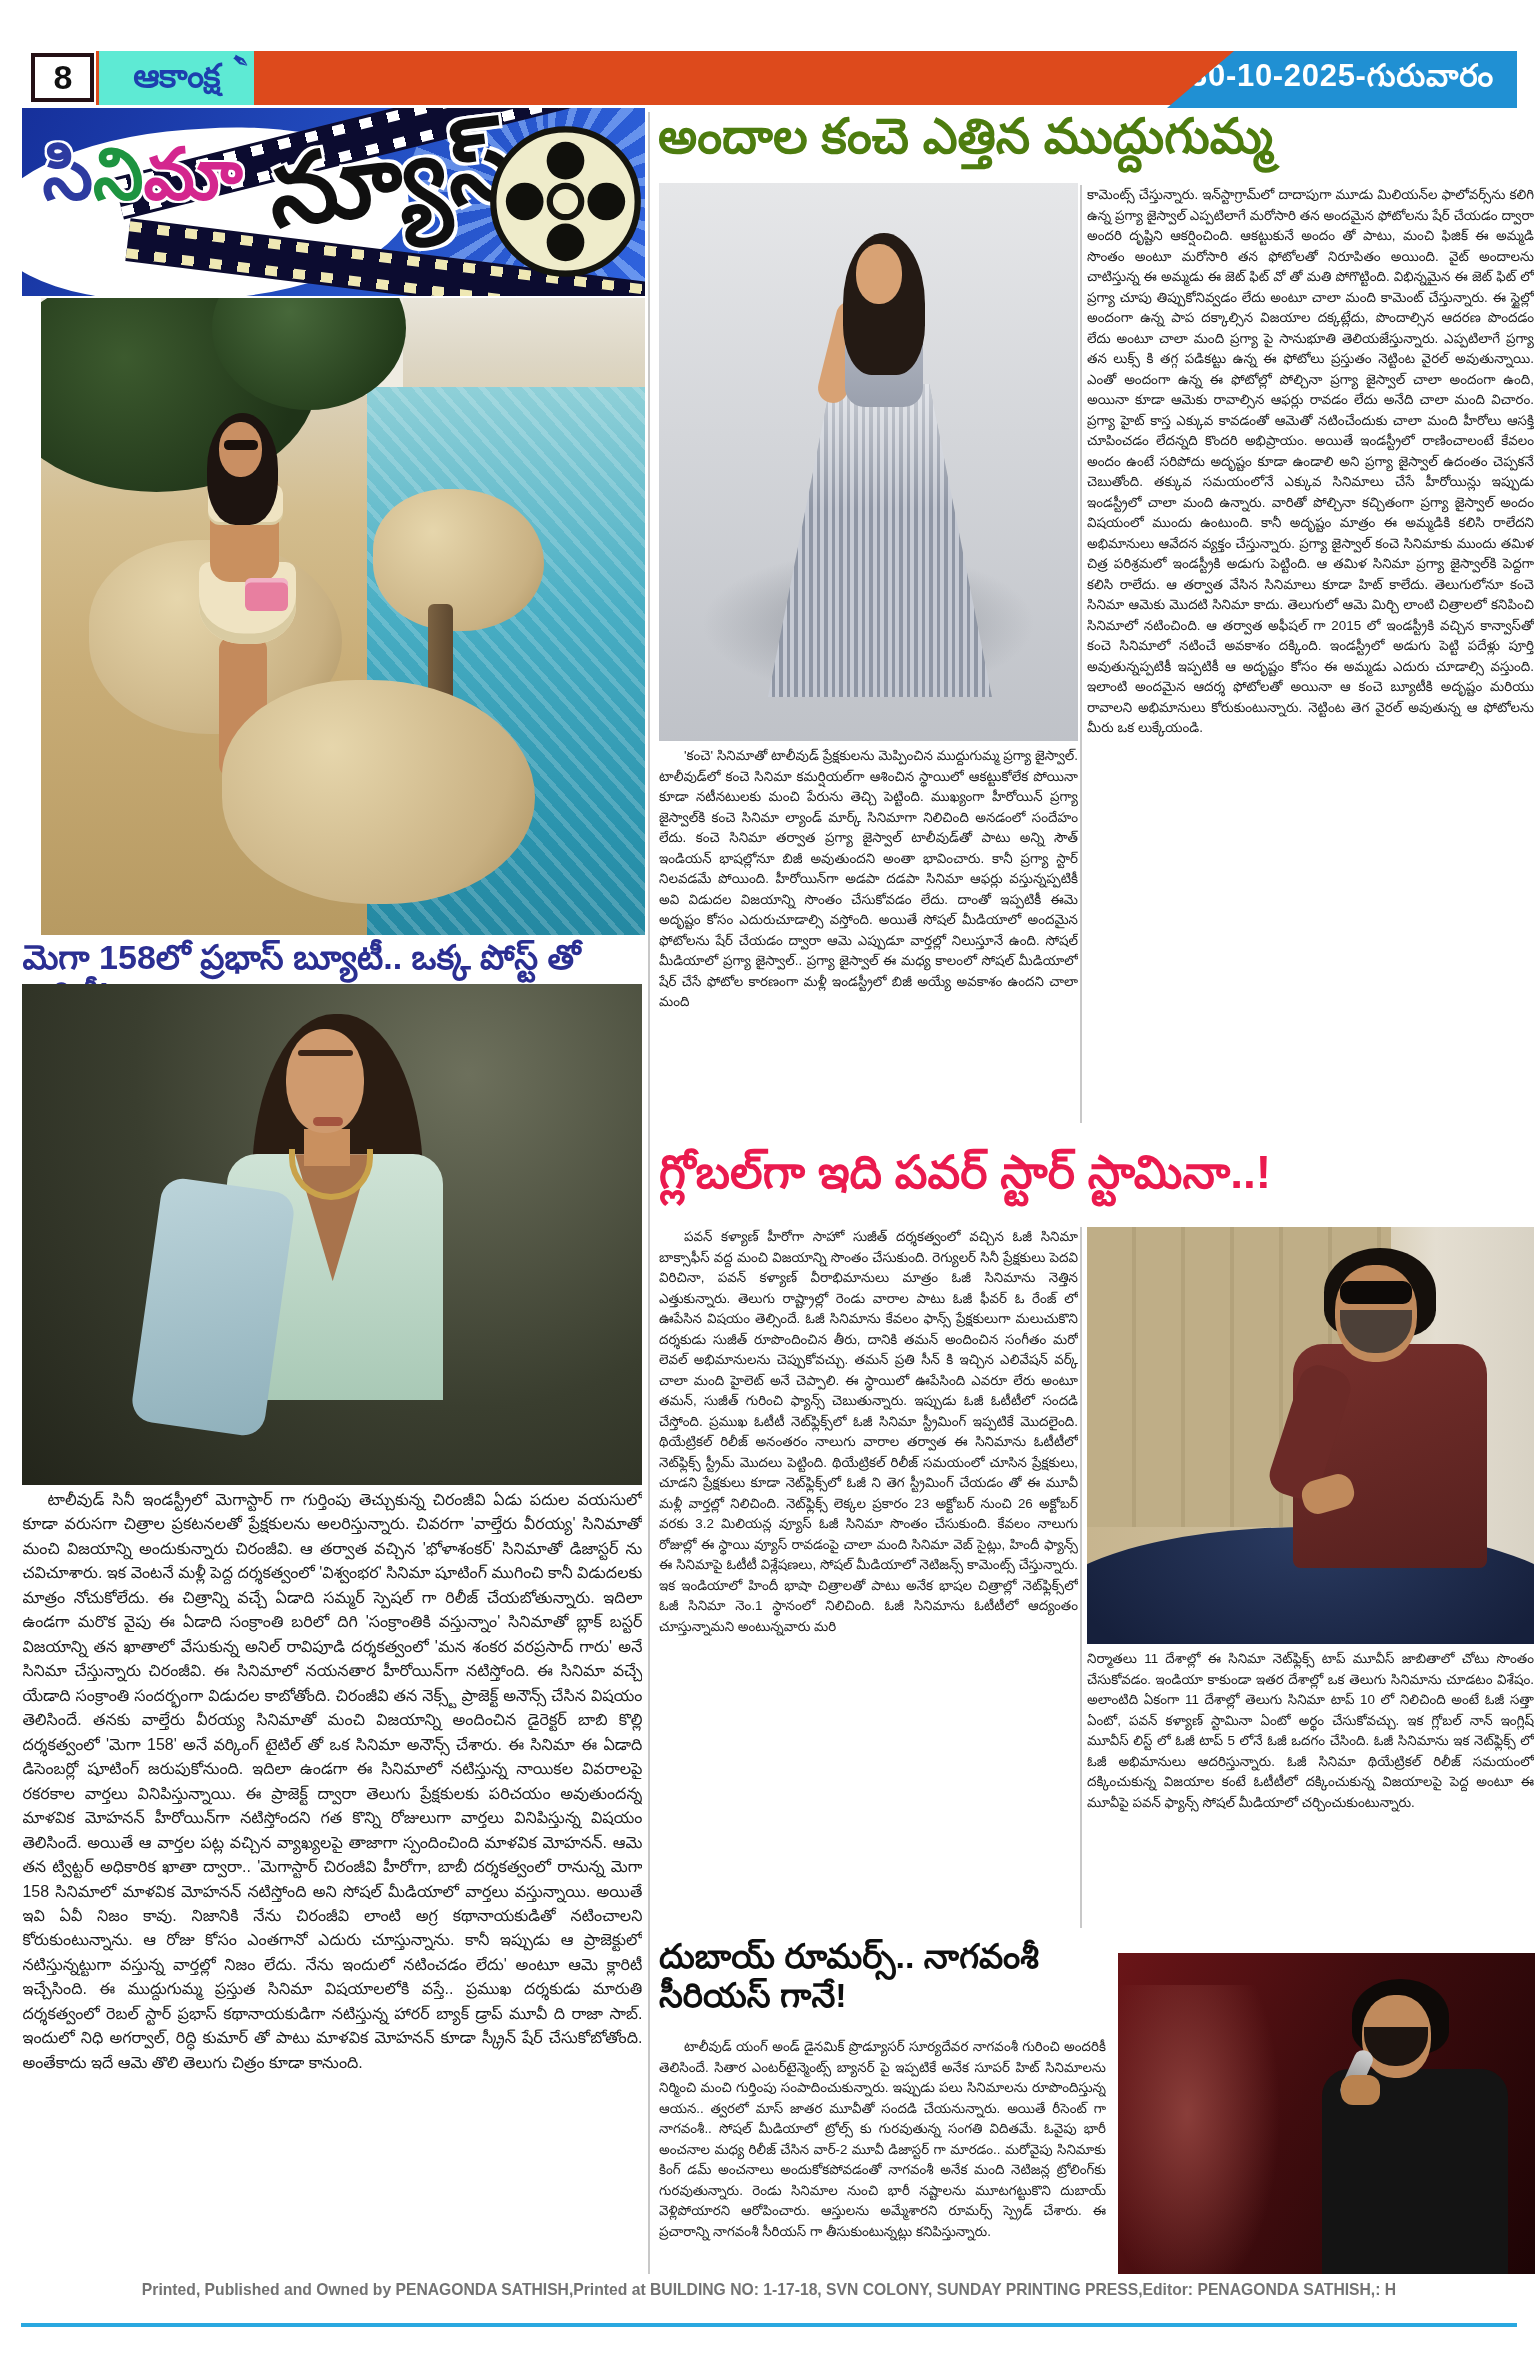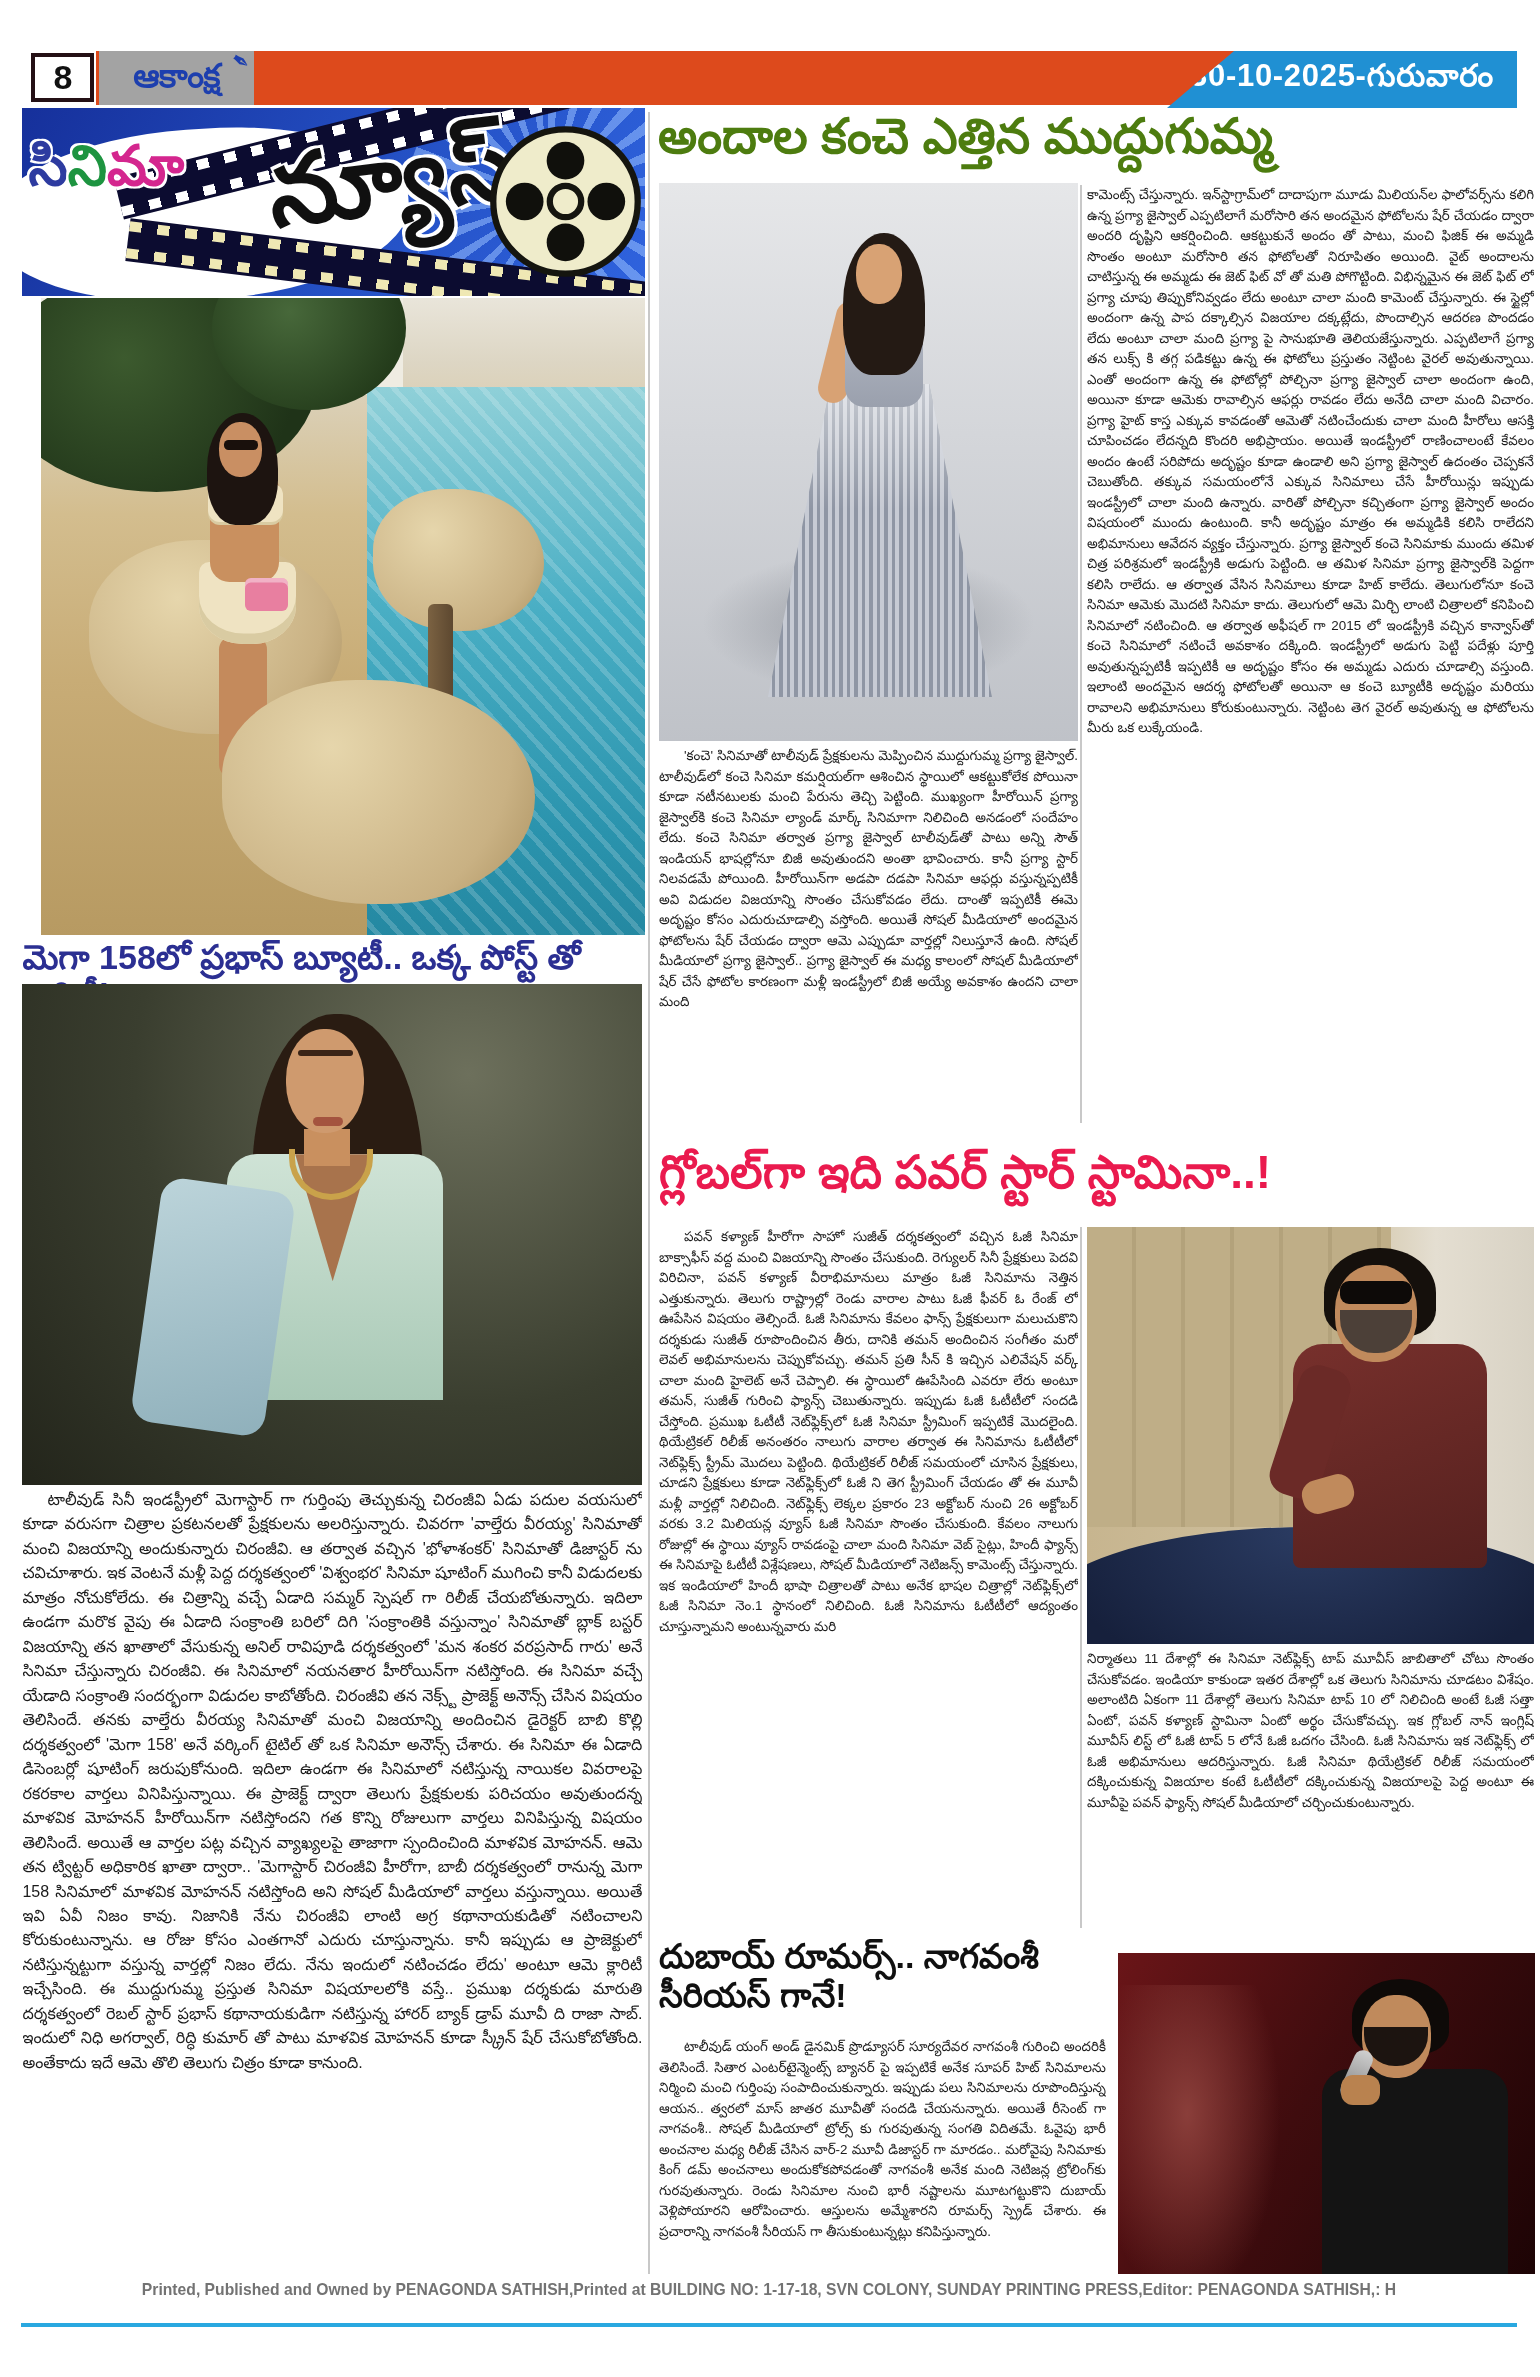--- a/index.html
+++ b/index.html
@@ -4,38 +4,38 @@
 <style>
   html,body{margin:0;padding:0;background:#ffffff;}
   body{font-family:"Liberation Sans","DejaVu Sans",sans-serif;color:#1c1c1c;}
   #paper{position:relative;width:1541px;height:2377px;background:#fff;overflow:hidden;}
   .abs{position:absolute;}
   
   .topbar{left:21px;top:51px;width:1496px;height:54px;}
   .topbar-orange{left:75px;top:0;width:1421px;height:54px;background:#dd4a1c;}
   .pageno-box{left:10.4px;top:1.5px;width:63px;height:49px;background:#fff;border:4.5px solid #241015;box-sizing:border-box;
     display:flex;align-items:center;justify-content:center;font-size:34px;font-weight:800;color:#111;}
-  .masthead-box{left:78px;top:0;width:155px;height:54px;background:#a3a3a3;display:flex;align-items:center;justify-content:center;}
+  .masthead-box{left:78px;top:0;width:155px;height:54px;background:#5eead4;display:flex;align-items:center;justify-content:center;}
   .masthead-word{color:#1d3fae;font-size:33px;font-weight:800;letter-spacing:-0.7px;transform:translateY(1.5px);}
   .pen-icon{right:4.5px;top:-3px;font-size:22.4px;color:#1d3fae;transform:rotate(35deg);}
   .date-box{right:0;top:0;width:350px;height:57px;background:#2090d3;clip-path:polygon(67px 0,100% 0,100% 100%,0 100%);
     display:flex;align-items:center;justify-content:center;}
   .date-text{color:#fff;font-size:31px;font-weight:800;letter-spacing:0.7px;}
   
   .banner{left:22.4px;top:108px;width:623px;height:188px;background:linear-gradient(120deg,#16309b 0%,#2450c4 55%,#2f63de 100%);overflow:hidden;}
   .burst{right:-45px;top:-52px;width:283px;height:283px;border-radius:50%;
     background:repeating-conic-gradient(rgba(150,190,255,.55) 0 5deg,rgba(20,40,140,0) 5deg 13deg);}
   .white-blob{left:-30px;top:21px;width:417px;height:171px;background:#fff;border-radius:48%;transform:rotate(-4deg);}
   .strip{width:522px;height:43px;background:#0c0c30;}
   .strip .holes{position:absolute;left:0;width:100%;height:9.7px;background:repeating-linear-gradient(90deg,#ffffff 0 12px,rgba(0,0,0,0) 12px 28px);}
   .strip .holes.top{top:3px;} .strip .holes.bot{bottom:3px;}
   .strip1{left:89px;top:6px;transform:rotate(-14deg);}
   .strip2{left:104px;top:142px;transform:rotate(7deg);}
   .strip2 .holes{background:repeating-linear-gradient(90deg,#efe8b4 0 12px,rgba(0,0,0,0) 12px 28px);}
-  .word-cinema{left:6px;top:30px;font-size:56px;font-weight:800;line-height:1;
+  .word-cinema{left:20px;top:30px;font-size:72px;font-weight:800;line-height:1;
     text-shadow:2.2px 2.2px 0 #fff,-2.2px -2.2px 0 #fff,2.2px -2.2px 0 #fff,-2.2px 2.2px 0 #fff;}
   .lt-si{color:#2d3ba0;} .lt-ni{color:#1d9440;} .lt-maa{color:#d4268e;}
   .word-news{left:246px;top:21px;font-size:98px;font-weight:900;color:#101010;line-height:1;transform:rotate(-7deg);
     text-shadow:3px 3px 0 #fff,-3px -3px 0 #fff,3px -3px 0 #fff,-3px 3px 0 #fff;}
   .reel{right:1.5px;top:13.4px;}
   
   .hl1{left:658px;top:110px;width:876px;font-size:49px;font-weight:800;color:#4d7c0f;line-height:1.1;}
   .hl2{left:659px;top:1147px;width:872px;font-size:46px;font-weight:800;color:#ea1a4e;line-height:1.1;}
   .hl3{left:659px;top:1937px;width:455px;font-size:34px;font-weight:800;color:#101010;line-height:1.15;}
   .cap-blue{left:22.4px;top:939px;width:623px;font-size:34px;font-weight:800;color:#2b2f92;line-height:1.1;}

